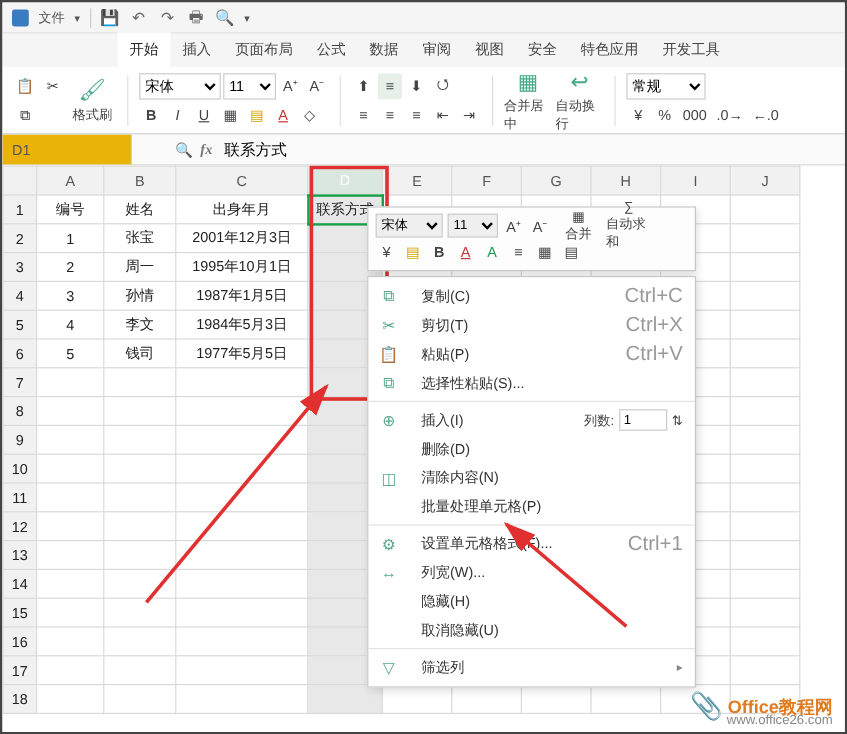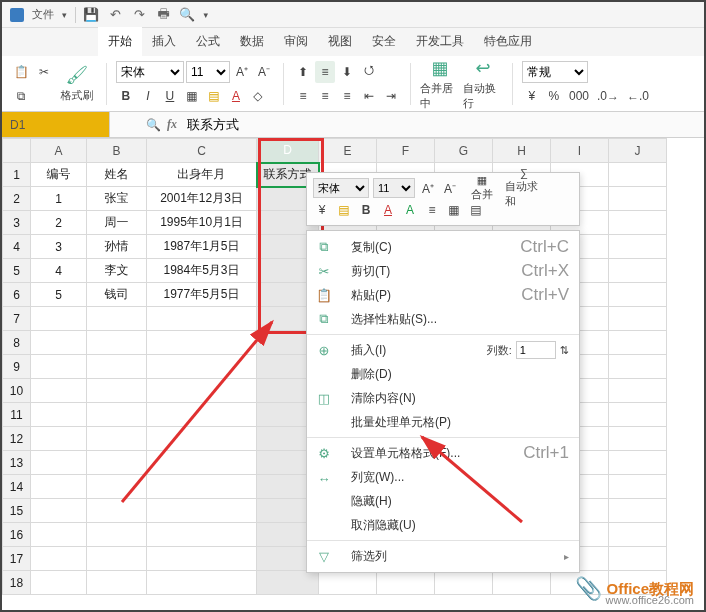--- a/index.html
+++ b/index.html
@@ -96,27 +96,28 @@
   <span class="qat-icon">↶</span>
   <span class="qat-icon">↷</span>
   <span class="qat-icon">🖶</span>
   <span class="qat-icon">🔍</span>
   <span class="caret">▾</span>
 </div>
 
 <div class="tabs">
   <div class="tab active">开始</div>
   <div class="tab">插入</div>
+  <div class="tab">页面布局</div>
   <div class="tab">公式</div>
   <div class="tab">数据</div>
   <div class="tab">审阅</div>
   <div class="tab">视图</div>
   <div class="tab">安全</div>
+  <div class="tab">特色应用</div>
   <div class="tab">开发工具</div>
-  <div class="tab">特色应用</div>
 </div>
 
 <div class="ribbon">
   <div class="rb-group">
     <div class="rb-stack">
       <div class="rb-row">
         <span class="rb-btn">📋</span>
         <span class="rb-btn">✂</span>
       </div>
       <div class="rb-row">

